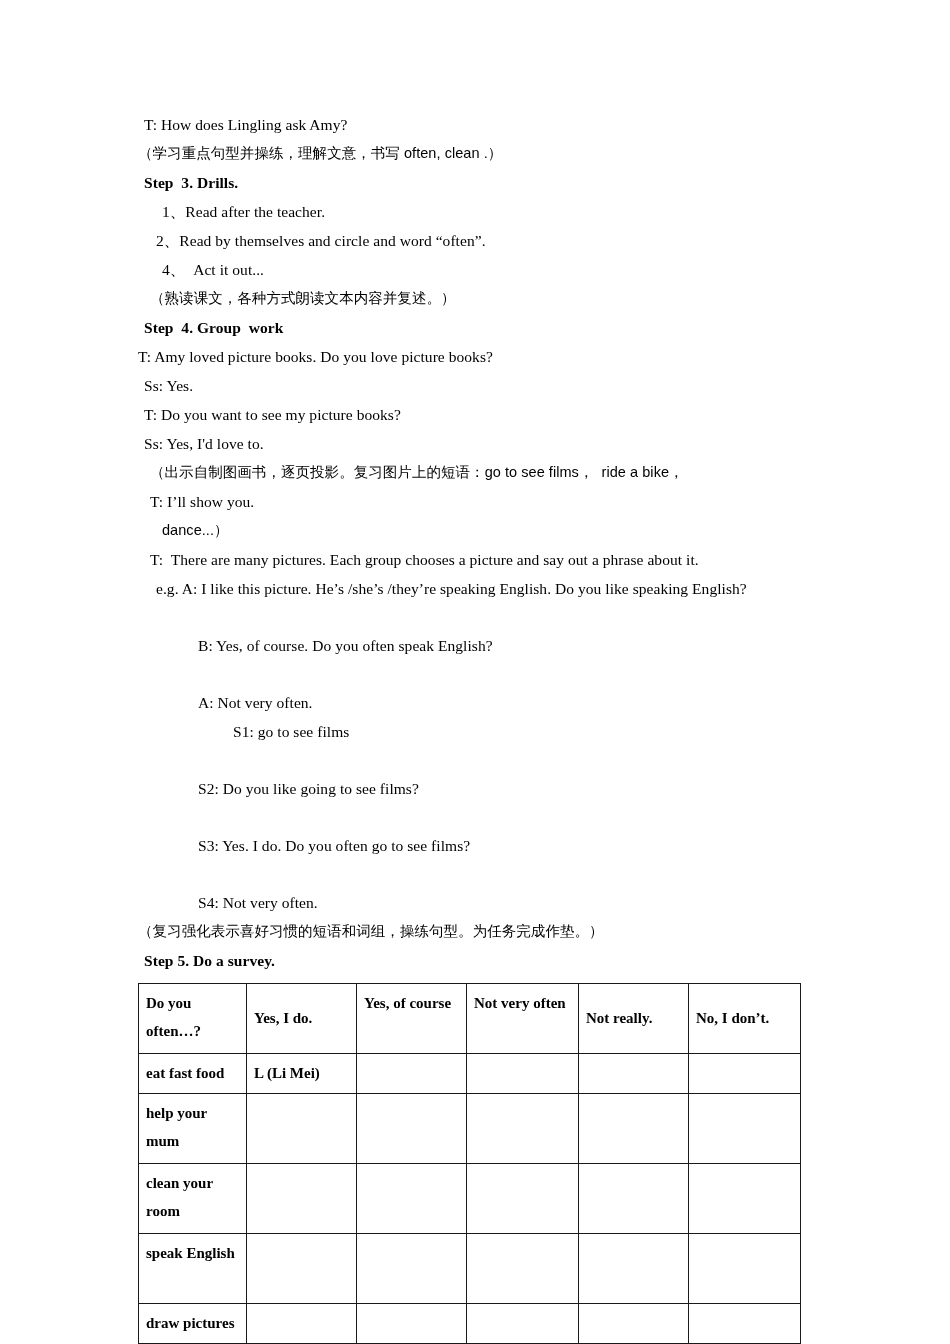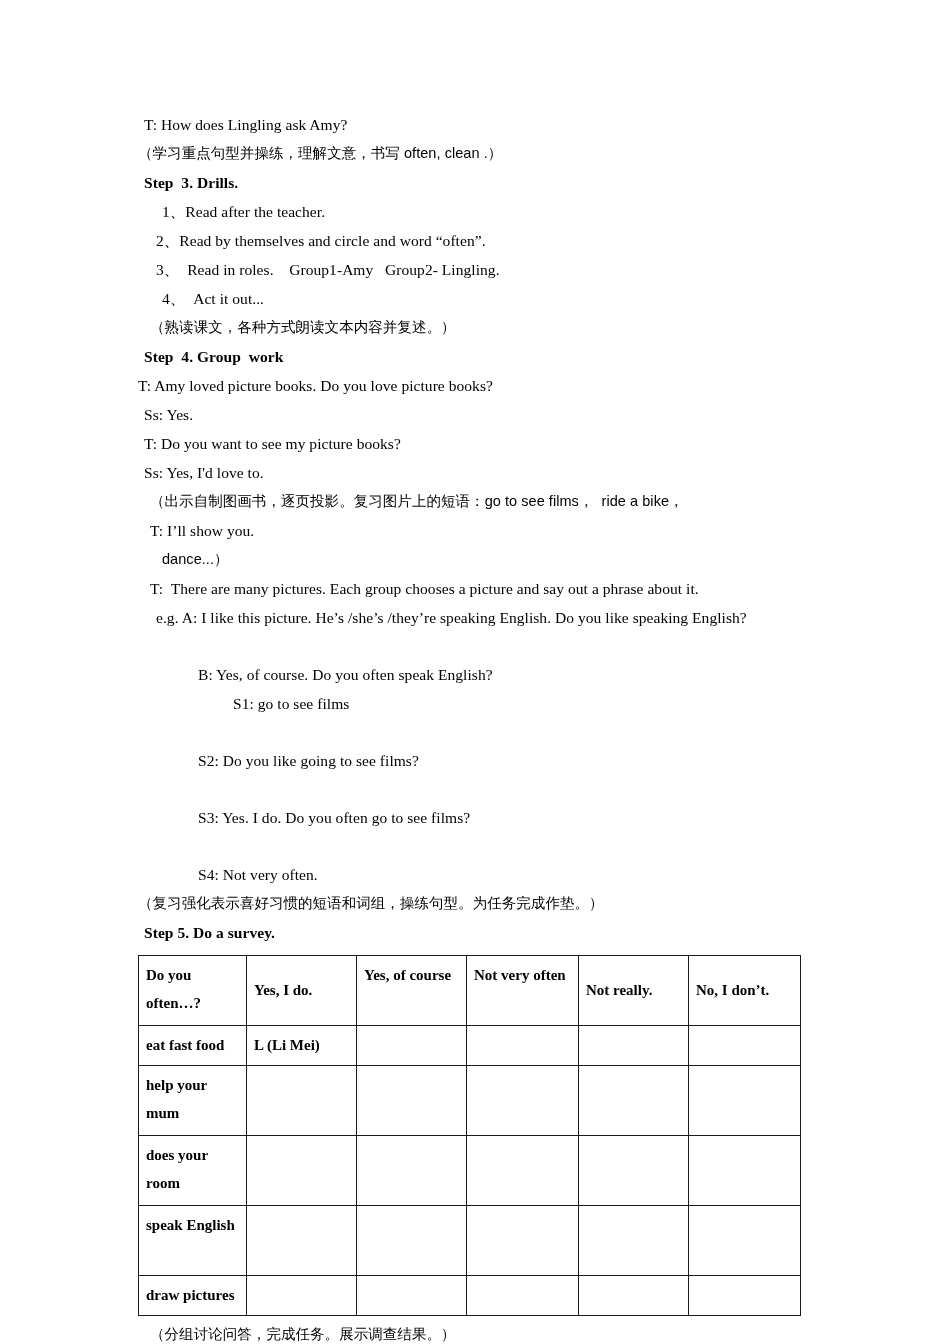--- a/index.html
+++ b/index.html
@@ -82,34 +82,34 @@
 </head>
 <body>
 
 <div class="page">
 
   <div class="line i1">T: How does Lingling ask Amy?</div>
   <div class="line i0 cn">（学习重点句型并操练，理解文意，书写 often, clean .）</div>
   <div class="line i1 bold">Step  3. Drills.</div>
   <div class="line i4">1、Read after the teacher.</div>
   <div class="line i3">2、Read by themselves and circle and word “often”.</div>
-  <div class="line i3">3、  Read in roles.    Group1-Amy   Group2- Lingling.</div>
   <div class="line i4">4、  Act it out...</div>
   <div class="line i2 cn">（熟读课文，各种方式朗读文本内容并复述。）</div>
   <div class="line i1 bold">Step  4. Group  work</div>
   <div class="line i0">T: Amy loved picture books. Do you love picture books?</div>
   <div class="line i1">Ss: Yes.</div>
   <div class="line i1">T: Do you want to see my picture books?</div>
   <div class="line i1">Ss: Yes, I'd love to.</div>
   <div class="line i2 cn">（出示自制图画书，逐页投影。复习图片上的短语：go to see films，  ride a bike，</div>
   <div class="line i2">T: I’ll show you.</div>
   <div class="line i4 cn">dance...）</div>
   <div class="line i2">T:  There are many pictures. Each group chooses a picture and say out a phrase about it.</div>
   <div class="line i3">e.g. A: I like this picture. He’s /she’s /they’re speaking English. Do you like speaking English?</div>
   <div class="line i7">B: Yes, of course. Do you often speak English?</div>
+  <div class="line i7">A: Not very often.</div>
   <div class="line i8">S1: go to see films</div>
   <div class="line i7">S2: Do you like going to see films?</div>
   <div class="line i7">S3: Yes. I do. Do you often go to see films?</div>
   <div class="line i7">S4: Not very often.</div>
   <div class="line i0 cn">（复习强化表示喜好习惯的短语和词组，操练句型。为任务完成作垫。）</div>
   <div class="line i1 bold">Step 5. Do a survey.</div>
 
   <div class="survey-wrap">
     <table class="survey">
       <colgroup>
@@ -146,21 +146,21 @@
           <td class="two-line">help your
 mum</td>
           <td class="two-line"></td>
           <td class="two-line"></td>
           <td class="two-line"></td>
           <td class="two-line"></td>
           <td class="two-line"></td>
         </tr>
 
         <tr>
-          <td class="two-line">does your
+          <td class="two-line">clean your
 room</td>
           <td class="two-line"></td>
           <td class="two-line"></td>
           <td class="two-line"></td>
           <td class="two-line"></td>
           <td class="two-line"></td>
         </tr>
 
         <tr>
           <td class="two-line">speak

